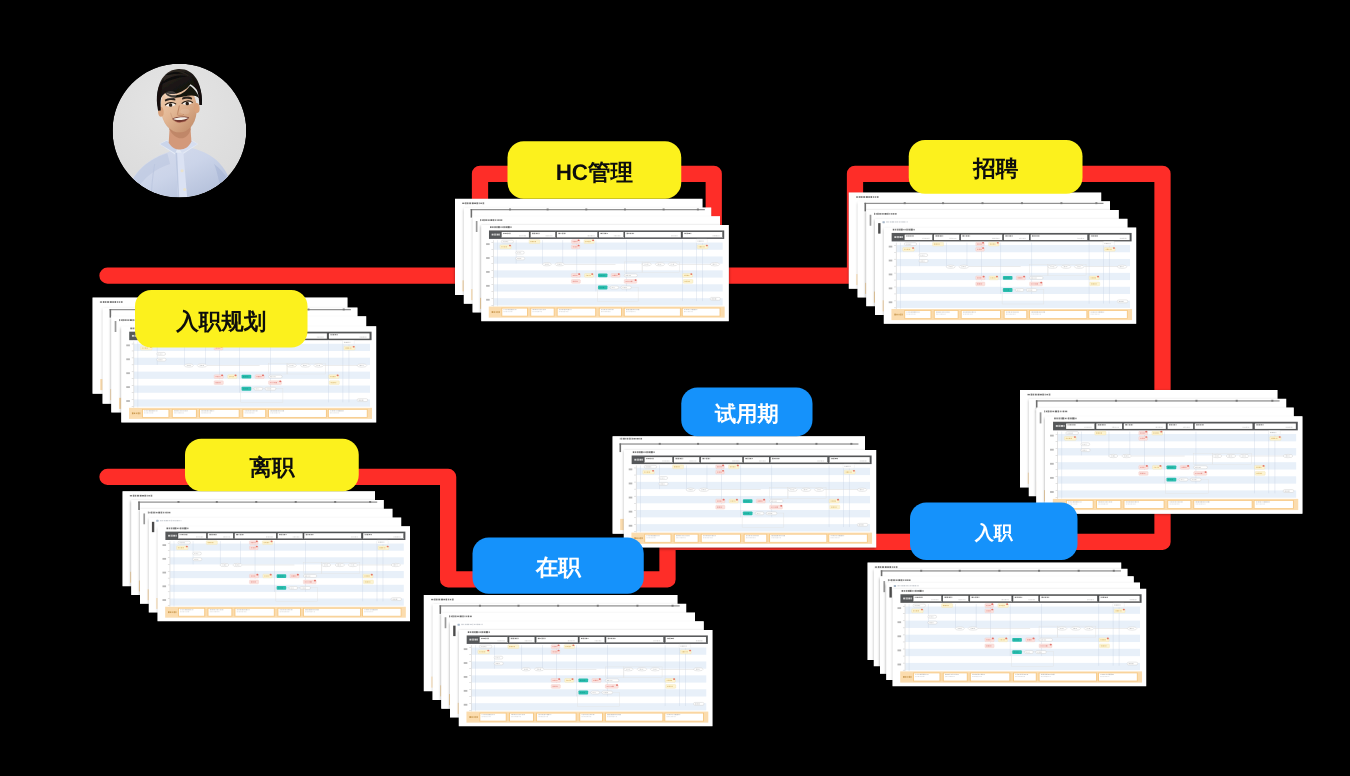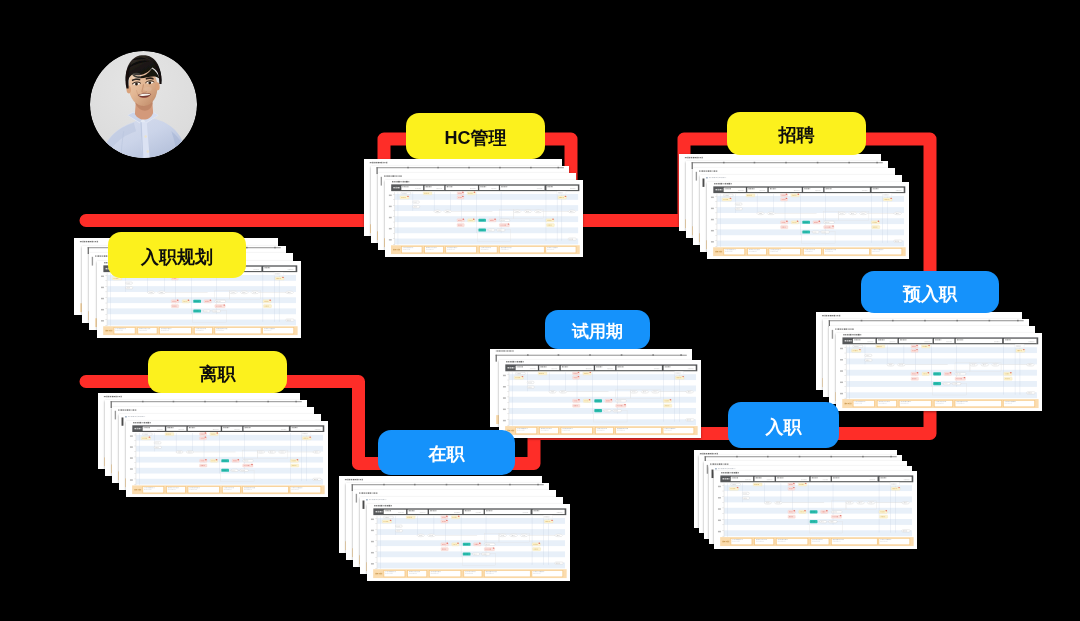--- a/index.html
+++ b/index.html
@@ -623,22 +623,21 @@
         <use href="#sheetB3"></use>
       </svg>
     <svg class="sheet" viewBox="0 0 224 101" preserveAspectRatio="none" style="left:20px;top:21px;width:203px;height:78px;">
         <use href="#sheetF"></use>
       </svg>
   </div>
 
   <div class="label yellow" style="left:108px;top:192px;width:138px;height:46px;font-size:18px;margin-top:40px;">入职规划</div>
   <div class="label yellow" style="left:727px;top:112px;width:139px;height:43px;font-size:18px;">招聘</div>
   <div class="label yellow" style="left:406px;top:113px;width:139px;height:46px;font-size:18px;">HC管理</div>
-  <div class="label blue" style="left:861px;top:271px;width:138px;height:42px;font-size:18px;">预入职</div>
-  <div class="label blue" style="left:728px;top:402px;width:111px;height:46px;font-size:18px;text-align:right;">入职</div>
+  <div class="label blue" style="left:728px;top:402px;width:134px;height:46px;font-size:15px;text-align:right;">入职</div>
   <div class="label blue" style="left:545px;top:310px;width:105px;height:39px;font-size:17px;text-align:right;">试用期</div>
   <div class="label yellow" style="left:148px;top:351px;width:139px;height:42px;font-size:18px;">离职</div>
   <div class="label blue" style="left:378px;top:430px;width:137px;height:45px;font-size:18px;">在职</div>
 
   <div id="avatar" style="left:90px;top:51px;width:107px;height:107px;">
       <svg viewBox="0 0 200 200">
 <defs>
   <clipPath id="avclip">
             <circle cx="100" cy="100" r="100"></circle>
           </clipPath>

